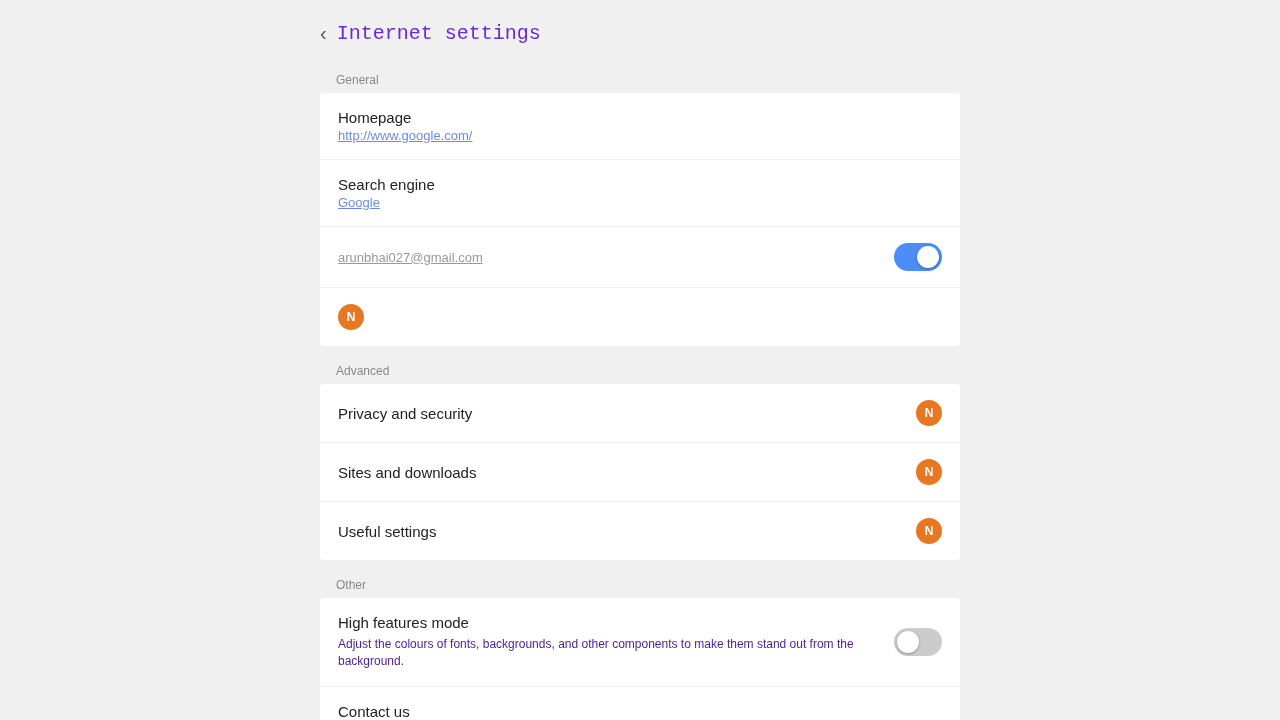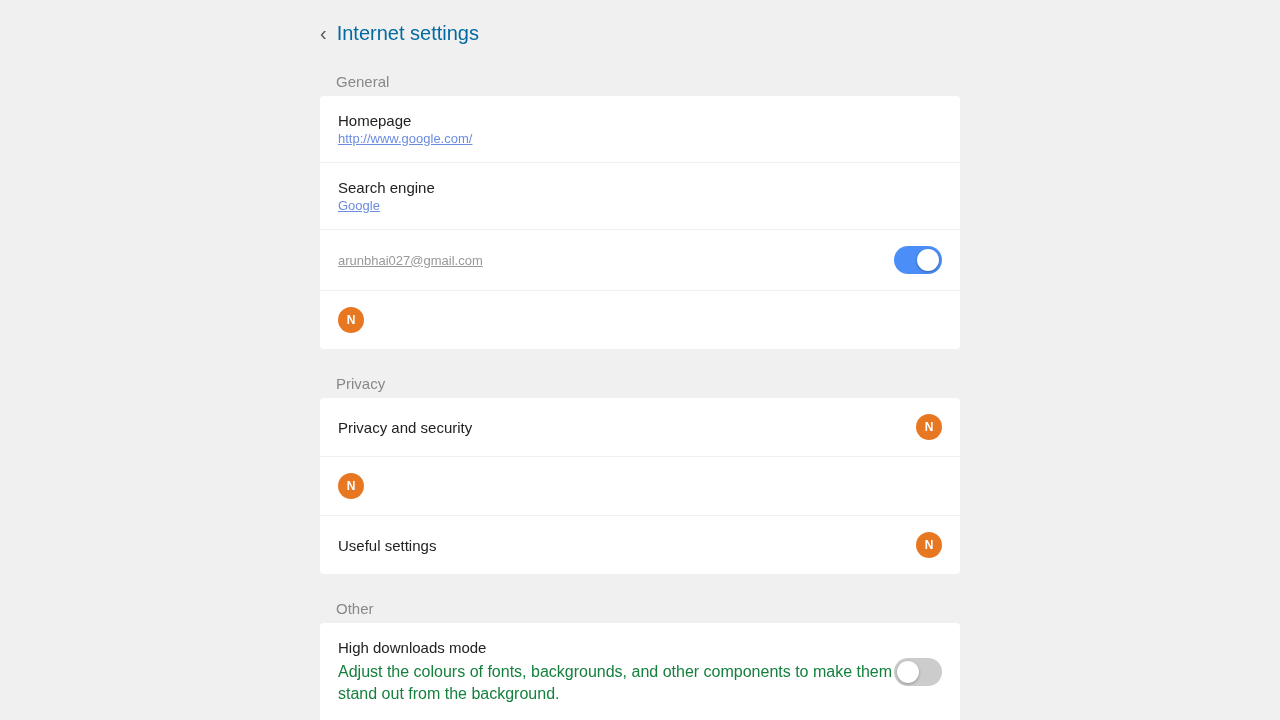--- a/index.html
+++ b/index.html
@@ -38,33 +38,34 @@
 
     .back-arrow {
       color: #555;
       font-size: 20px;
       cursor: pointer;
     }
 
     .header-title {
       font-size: 20px;
       font-weight: 500;
-      color: #0369a1;
+      color: #6d28d9;
+      font-family: Liberation Mono, monospace;
     }
 
     .section-label {
-      font-size: 15px;
+      font-size: 12px;
       color: #888;
       padding: 10px 16px 6px 16px;
     }
 
     .card {
       background: #fff;
       border-radius: 4px;
-      margin-bottom: 16px;
+      margin-bottom: 8px;
       overflow: hidden;
     }
 
     .setting-item {
       display: flex;
       align-items: center;
       justify-content: space-between;
       padding: 16px 18px;
       border-bottom: 1px solid #f0f0f0;
       cursor: pointer;
@@ -142,22 +143,22 @@
       background: #fff;
       transition: left 0.2s;
       box-shadow: 0 1px 3px rgba(0,0,0,0.3);
     }
 
     .toggle-track:not(.off) .toggle-thumb {
       left: 23px;
     }
 
     .high-contrast-desc {
-      font-size: 16px;
-      color: #15803d;
+      font-size: 12px;
+      color: #4c1d95;
       margin-top: 3px;
       line-height: 1.4;
     }
   </style>
 </head>
 <body>
 
 <div class="screen">
   <div class="content-area">
 
@@ -194,48 +195,51 @@
             <div class="toggle-thumb"></div>
           </div>
         </div>
       </div>
 
       <div class="setting-item">
         <div class="badge-n">N</div>
       </div>
     </div>
 
-    <div class="section-label">Privacy</div>
+    <div class="section-label">Advanced</div>
     <div class="card">
 
       <div class="setting-item">
         <div class="setting-item-left">
           <span class="setting-item-title">Privacy and security</span>
         </div>
         <div class="badge-n">N</div>
       </div>
 
       <div class="setting-item">
+        <div class="setting-item-left">
+          <span class="setting-item-title">Sites and downloads</span>
+        </div>
         <div class="badge-n">N</div>
       </div>
 
       <div class="setting-item">
         <div class="setting-item-left">
           <span class="setting-item-title">Useful settings</span>
         </div>
         <div class="badge-n">N</div>
       </div>
     </div>
 
     <div class="section-label">Other</div>
     <div class="card">
 
       <div class="setting-item">
         <div class="setting-item-left">
-          <span class="setting-item-title">High downloads mode</span>
+          <span class="setting-item-title">High features mode</span>
           <span class="high-contrast-desc">Adjust the colours of fonts, backgrounds, and other components to make them stand out from the background.</span>
         </div>
         <div class="toggle-wrapper">
           <div class="toggle-track off">
             <div class="toggle-thumb"></div>
           </div>
         </div>
       </div>
 
       <div class="setting-item">

